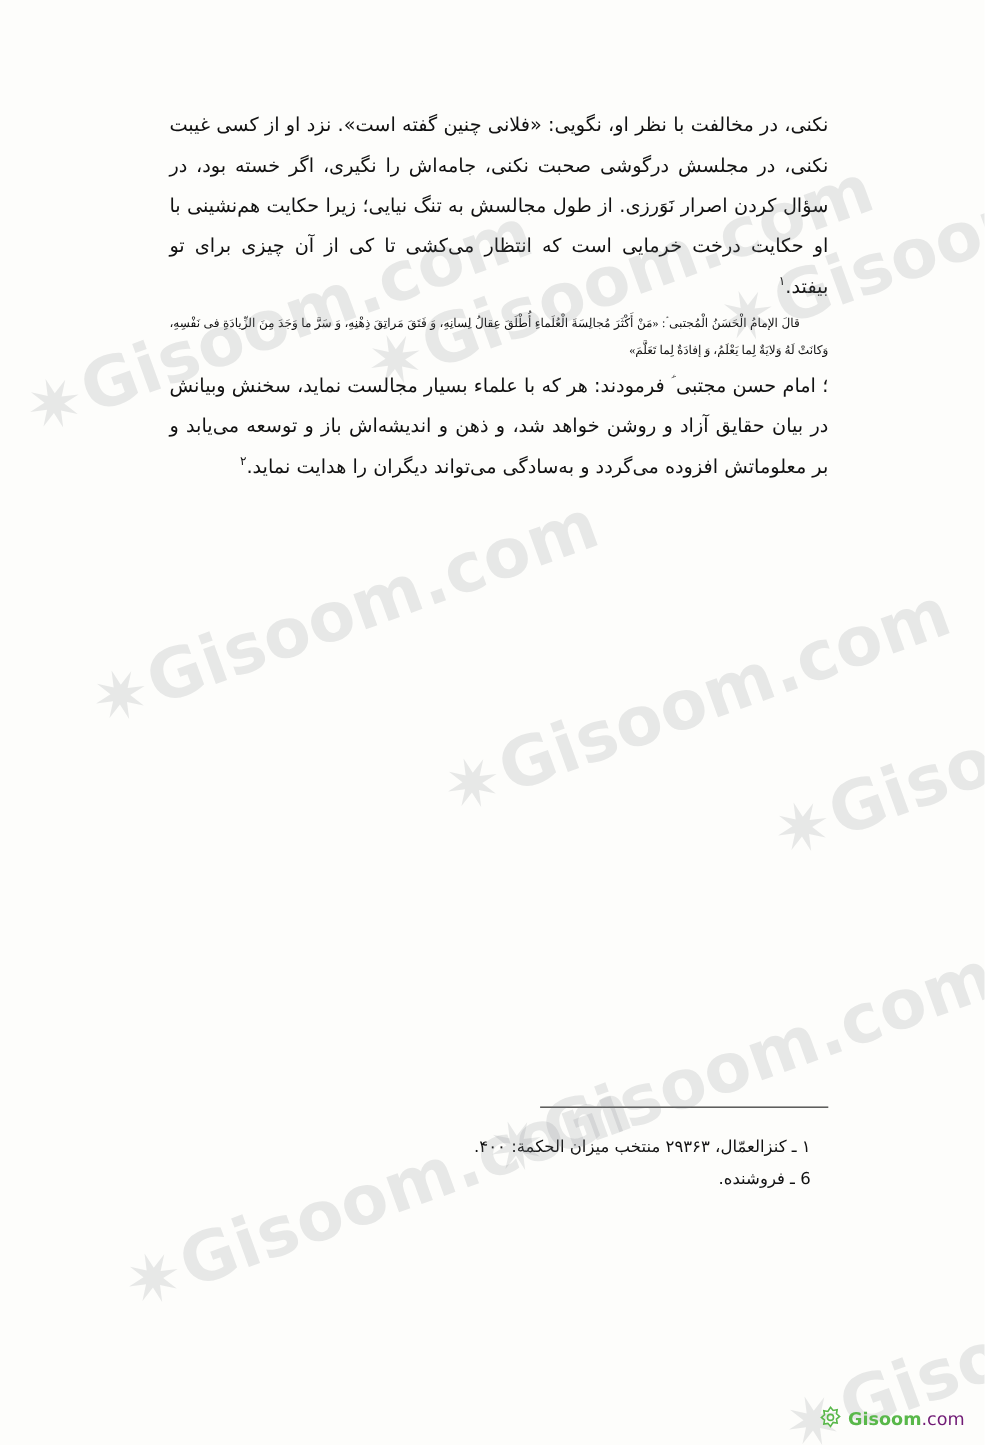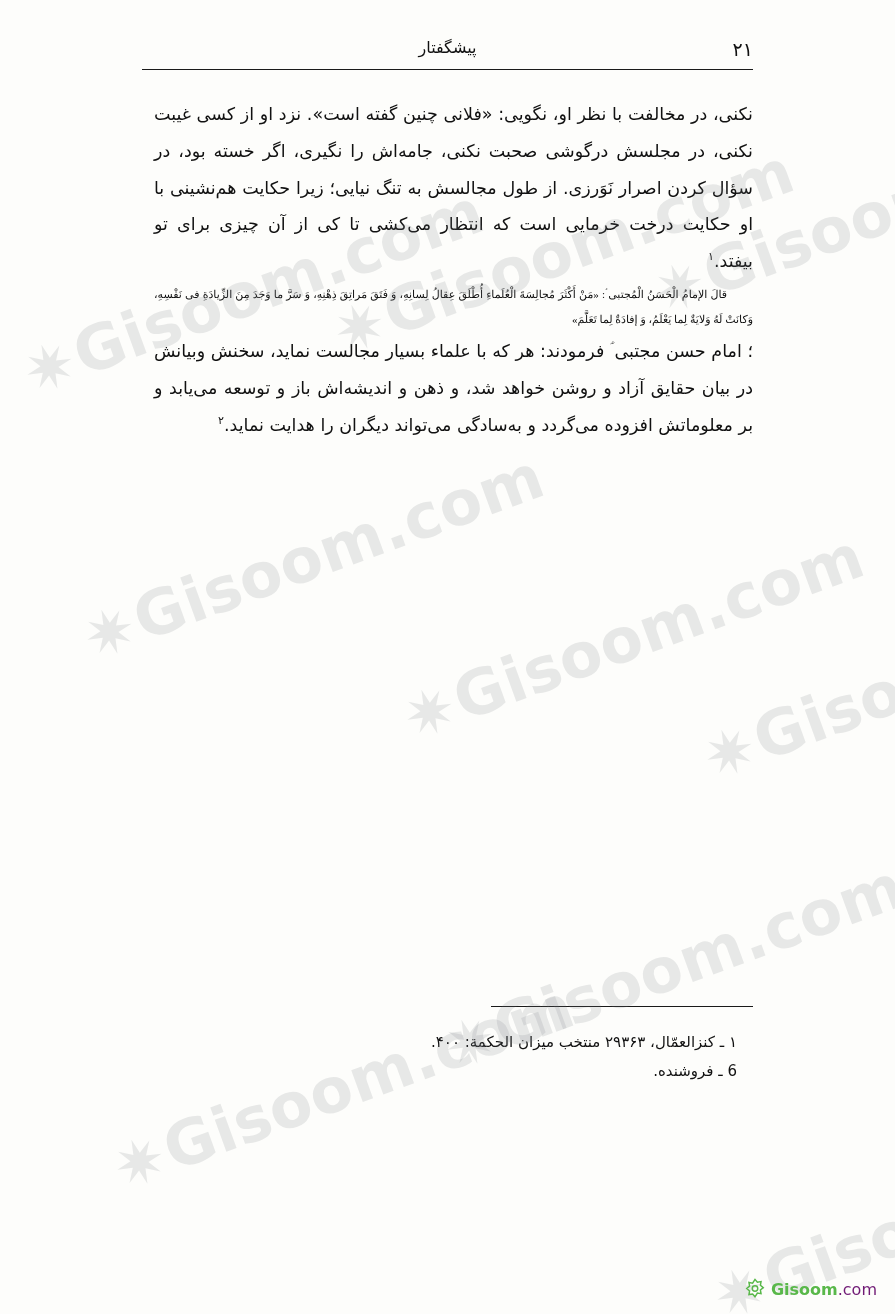--- a/index.html
+++ b/index.html
@@ -157,25 +157,20 @@
   .logo-text .dotcom {
     color: #701a75;
     font-weight: normal;
   }
 </style>
 </head>
 <body>
 
 <div class="page">
 
-  <div class="header">
-    <div class="header-title">پیشگفتار</div>
-    <div class="header-page">۲۱</div>
-    <div class="header-rule"></div>
-  </div>
 
   <div class="content">
 
     <p class="para">
       <span>نکنی، در مخالفت با نظر او، نگویی: «فلانی چنین گفته است». نزد او از کسی غیبت نکنی، در مجلسش درگوشی صحبت نکنی، جامه‌اش را نگیری، اگر خسته بود، در سؤال کردن اصرار نَوَرزی. از طول مجالسش به تنگ نیایی؛ زیرا حکایت هم‌نشینی با او حکایت درخت خرمایی است که انتظار می‌کشی تا کی از آن چیزی برای تو بیفتد.</span><sup class="fn">۱</sup>
     </p>
 
     <p class="para indent arabic">
       <span>قالَ الإمامُ الْحَسَنُ الْمُجتبی ؑ: «مَنْ أَكْثَرَ مُجالِسَةَ الْعُلَماءِ أُطْلَقَ عِقالُ لِسانِهِ، وَ فَتَقَ مَراتِقَ ذِهْنِهِ، وَ سَرَّ ما وَجَدَ مِنَ الزِّيادَةِ فی نَفْسِهِ، وَكانَتْ لَهُ وَلايَةٌ لِما يَعْلَمُ، وَ إفادَةٌ لِما تَعَلَّمَ»</span>
     </p>

